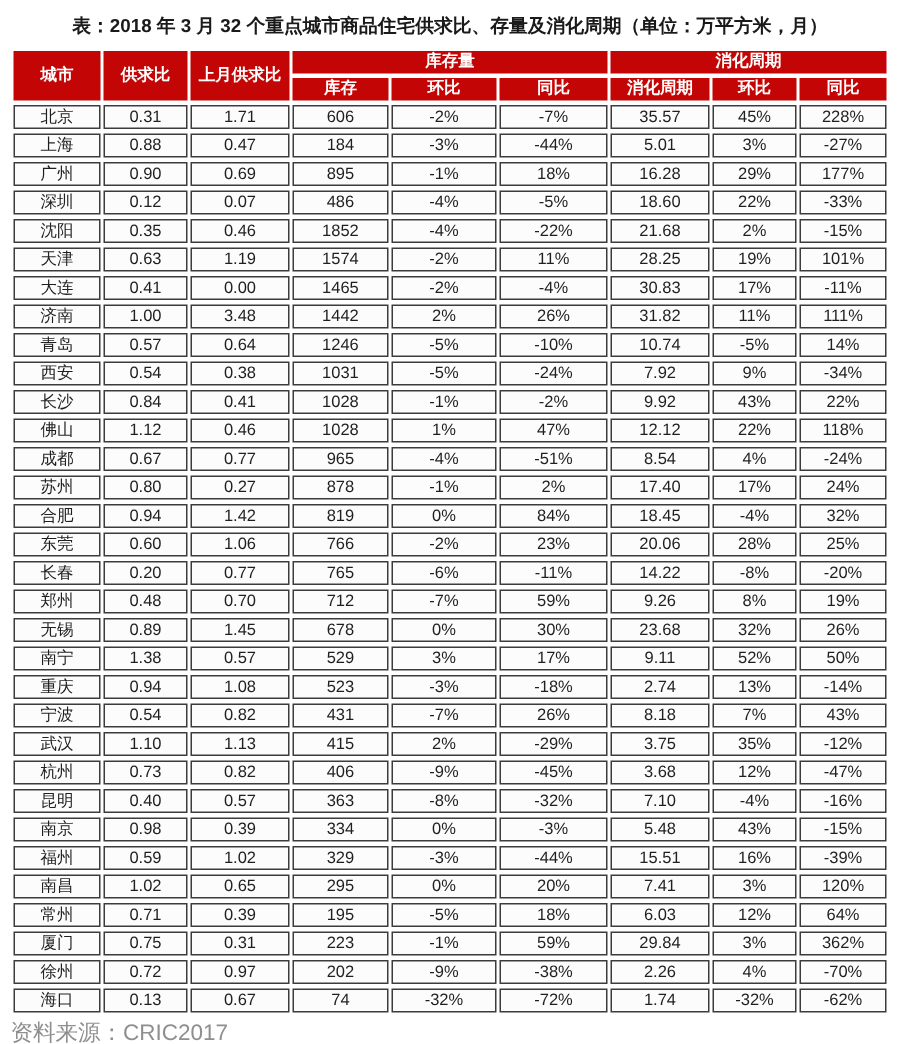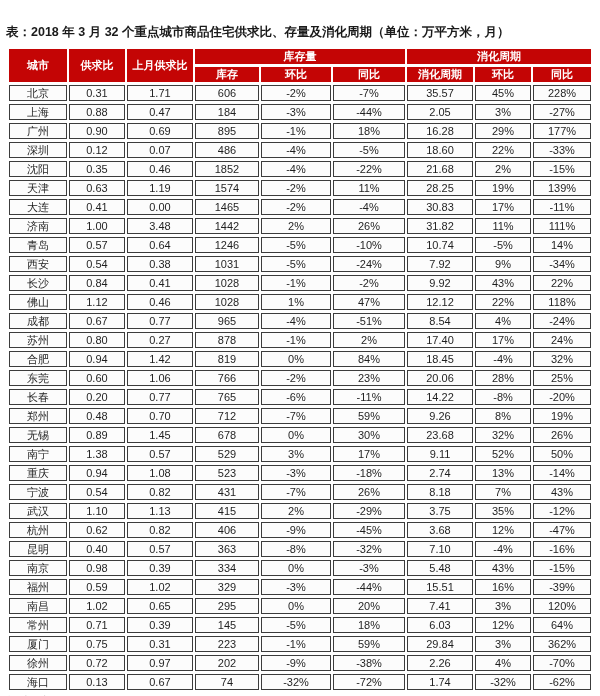--- a/index.html
+++ b/index.html
@@ -9,22 +9,22 @@
     --cell-bg:#fcfcfc;
     --source-text:#8f8f8f;
   }
   *{box-sizing:border-box;}
   html,body{margin:0;padding:0;}
   body{
     width:600px;height:696px;background:#ffffff;overflow:hidden;
     font-family:"Liberation Sans","DejaVu Sans",sans-serif;
   }
   .title{
-    font-weight:bold;font-size:12.5px;color:#1a1a1a;
-    padding:24px 6px 5px 6px;letter-spacing:0;
+    text-align:center;font-weight:bold;font-size:12.5px;color:#1a1a1a;
+    padding:9px 6px 5px 6px;letter-spacing:0;
   }
   table.data{
     width:586px;margin:0 auto;table-layout:fixed;
     border-collapse:separate;border-spacing:2px 3px;
   }
   th{
     background:var(--header-bg);color:var(--header-text);
     font-size:11px;font-weight:bold;text-align:center;
     padding:1px 0;height:14px;line-height:13px;
   }
@@ -85,21 +85,21 @@
     <td>228%</td>
   </tr>
 
   <tr>
     <td>上海</td>
     <td>0.88</td>
     <td>0.47</td>
     <td>184</td>
     <td>-3%</td>
     <td>-44%</td>
-    <td>2.05</td>
+    <td>5.01</td>
     <td>3%</td>
     <td>-27%</td>
   </tr>
 
   <tr>
     <td>广州</td>
     <td>0.90</td>
     <td>0.69</td>
     <td>895</td>
     <td>-1%</td>
@@ -135,21 +135,21 @@
 
   <tr>
     <td>天津</td>
     <td>0.63</td>
     <td>1.19</td>
     <td>1574</td>
     <td>-2%</td>
     <td>11%</td>
     <td>28.25</td>
     <td>19%</td>
-    <td>139%</td>
+    <td>101%</td>
   </tr>
 
   <tr>
     <td>大连</td>
     <td>0.41</td>
     <td>0.00</td>
     <td>1465</td>
     <td>-2%</td>
     <td>-4%</td>
     <td>30.83</td>
@@ -344,21 +344,21 @@
     <td>415</td>
     <td>2%</td>
     <td>-29%</td>
     <td>3.75</td>
     <td>35%</td>
     <td>-12%</td>
   </tr>
 
   <tr>
     <td>杭州</td>
-    <td>0.62</td>
+    <td>0.73</td>
     <td>0.82</td>
     <td>406</td>
     <td>-9%</td>
     <td>-45%</td>
     <td>3.68</td>
     <td>12%</td>
     <td>-47%</td>
   </tr>
 
   <tr>
@@ -406,21 +406,21 @@
     <td>20%</td>
     <td>7.41</td>
     <td>3%</td>
     <td>120%</td>
   </tr>
 
   <tr>
     <td>常州</td>
     <td>0.71</td>
     <td>0.39</td>
-    <td>145</td>
+    <td>195</td>
     <td>-5%</td>
     <td>18%</td>
     <td>6.03</td>
     <td>12%</td>
     <td>64%</td>
   </tr>
 
   <tr>
     <td>厦门</td>
     <td>0.75</td>

